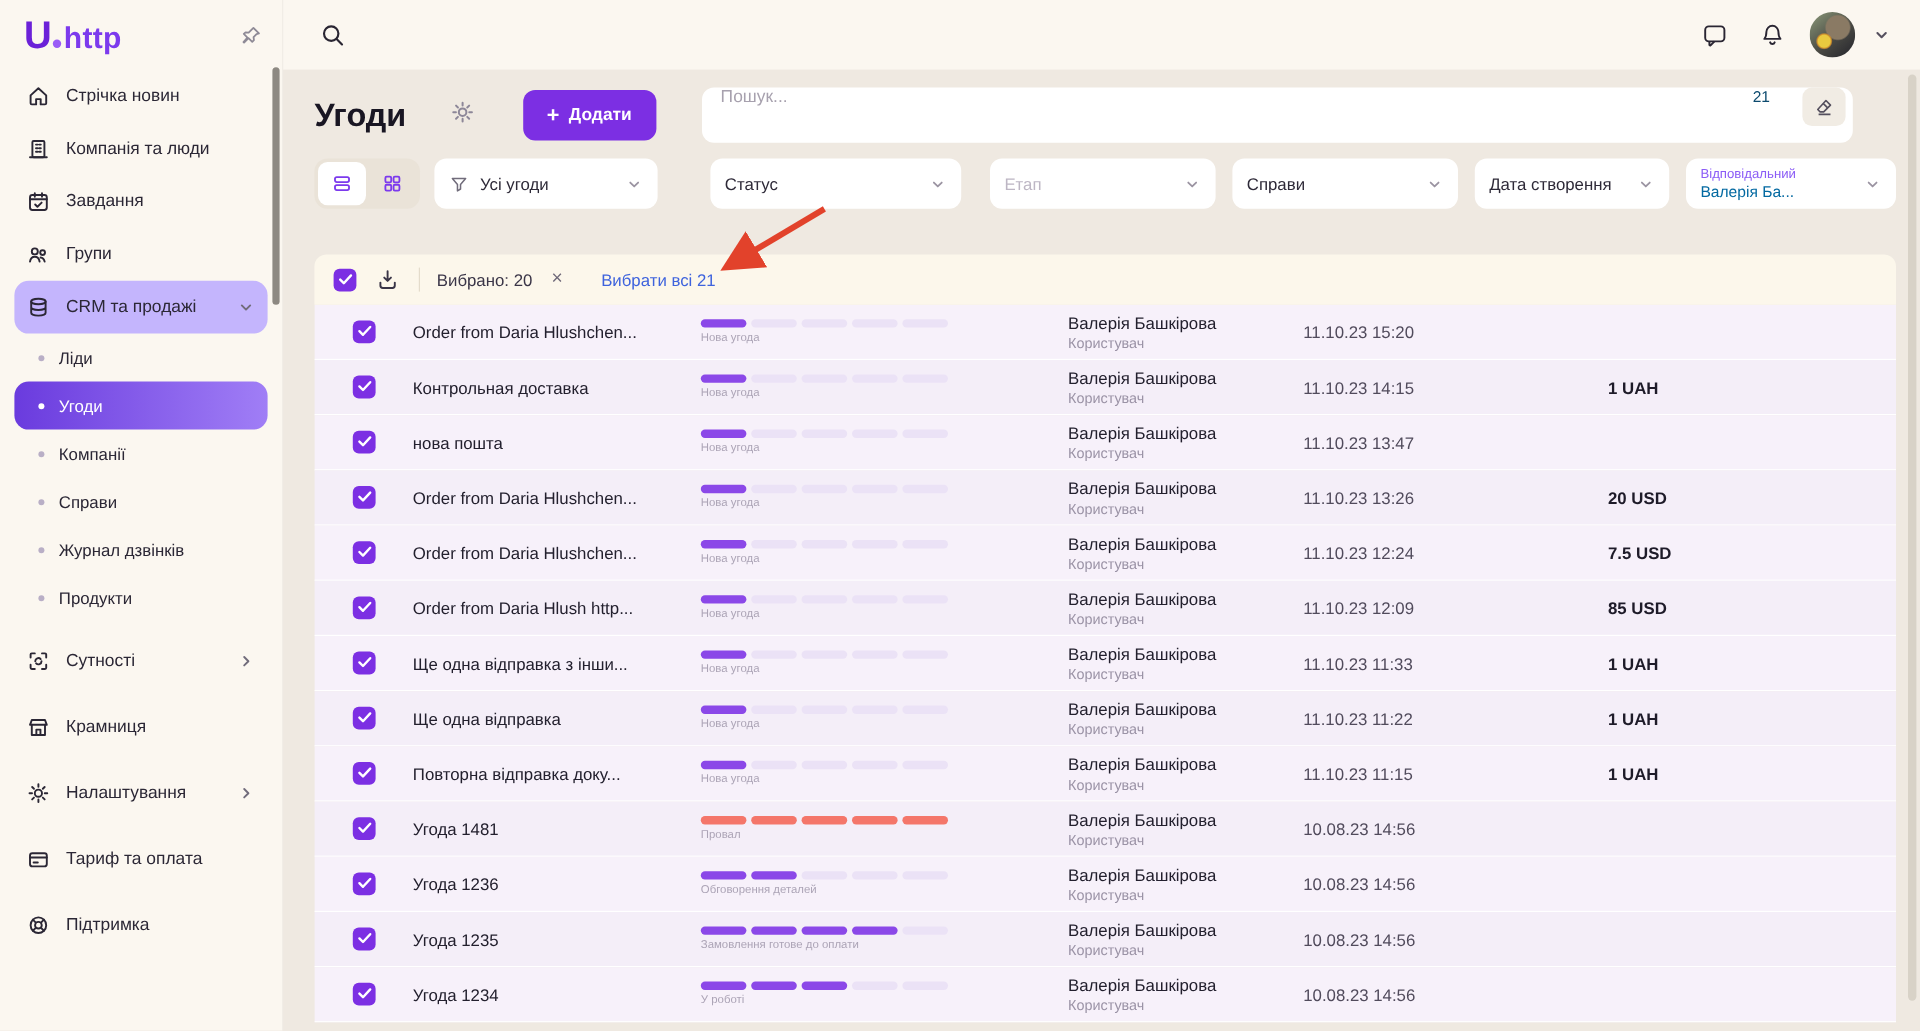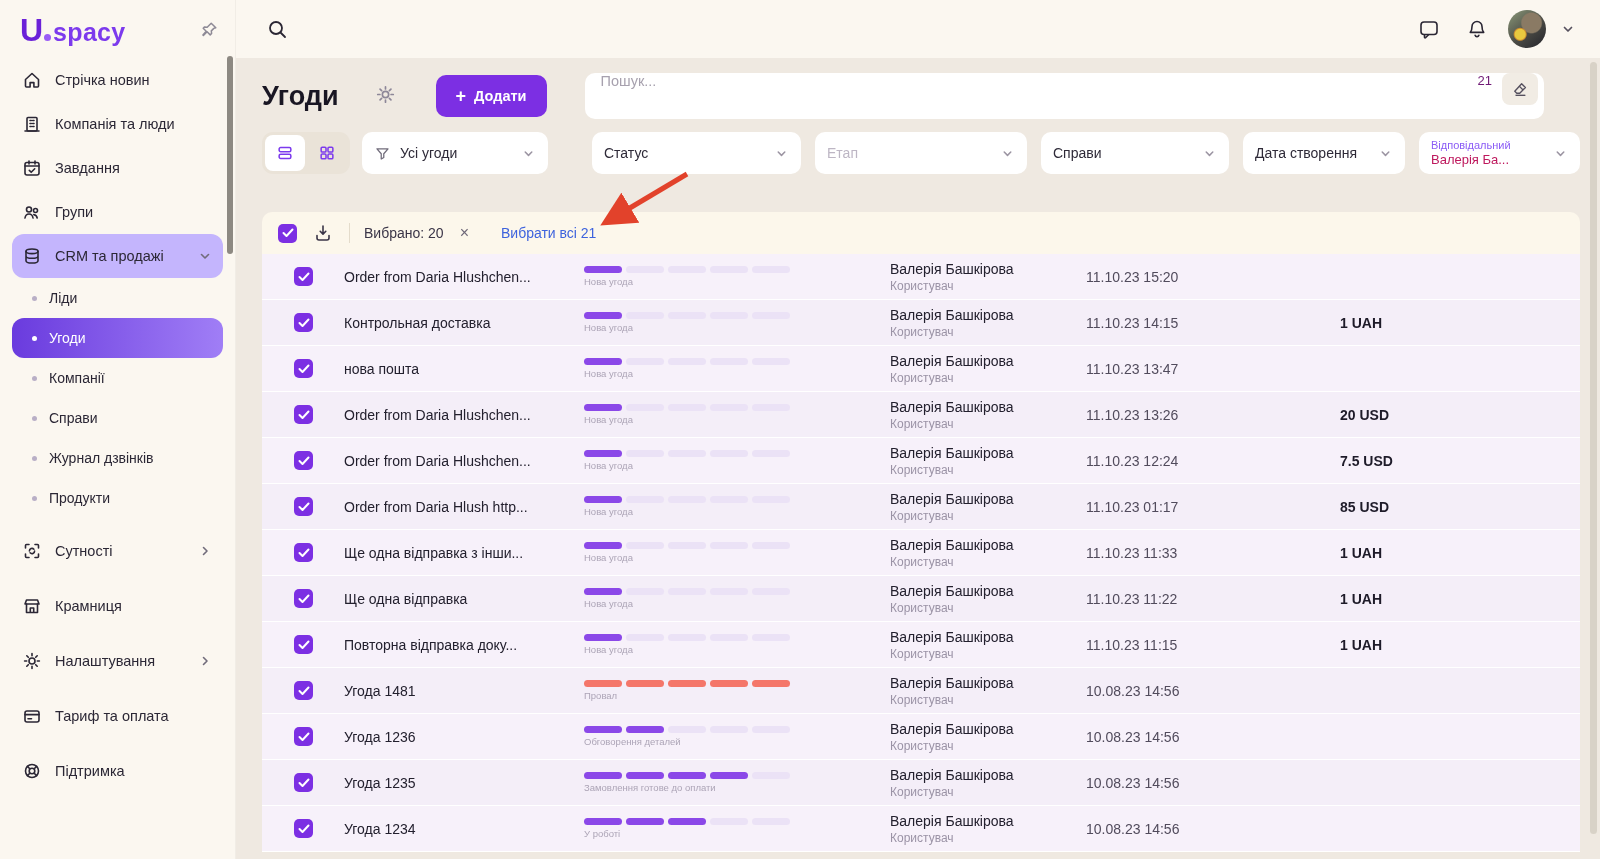--- a/index.html
+++ b/index.html
@@ -45,41 +45,41 @@
   .content{flex:1;padding:0 20px 0 26px;position:relative}
 
   .page-head{display:flex;align-items:center;margin-top:16px;height:44px}
   h1{font-size:27px;font-weight:700;color:#191623}
   .page-gear{margin-left:36px;color:#8D8798}
   .add-btn{margin-left:40px;background:#7C2FE3;color:#fff;border:0;border-radius:10px;height:42px;padding:0 20px;font-size:14.5px;font-weight:600;display:flex;align-items:center;gap:8px;cursor:pointer;font-family:inherit}
   .add-plus{font-size:18px;font-weight:700;line-height:1}
   .search-box{margin-left:38px;flex:1;height:46px;background:#fff;border-radius:10px;display:flex;align-items:flex-start;padding:0 6px 0 16px;margin-right:36px}
   .search-box input{border:0;outline:0;flex:1;font-size:14.5px;background:transparent;color:#35313F;font-family:inherit}
   .search-box input::placeholder{color:#A7A1AE}
-  .search-count{color:#701a75;font-size:13px;margin:0 10px}
+  .search-count{color:#0c4a6e;font-size:13px;margin:0 27px}
   .eraser-btn{width:36px;height:32px;border:0;background:#F1ECE4;border-radius:8px;display:flex;align-items:center;justify-content:center;cursor:pointer;color:#55505E}
 
   .filters{display:flex;align-items:center;margin-top:14px;height:42px}
   .view-toggle{background:#EAE3D8;border-radius:11px;padding:3px;display:flex;gap:2px;height:42px}
   .vt-btn{width:40px;height:36px;border:0;border-radius:8px;background:transparent;display:flex;align-items:center;justify-content:center;color:#7C3AED;cursor:pointer}
   .vt-btn.active{background:#fff}
   .select{height:42px;background:#fff;border-radius:10px;display:flex;align-items:center;padding:16px 12px;gap:9px;cursor:pointer;font-size:14px;color:#2E2A38}
   .select .grow{flex:1;white-space:nowrap;overflow:hidden;text-overflow:ellipsis}
   .select .chev{color:#9B94A2;display:flex}
   .f-all{width:186px;margin-left:12px}
   .f-all .funnel{color:#716C7B;display:flex}
   .f-status{width:209px;margin-left:44px}
-  .f-stage{width:212px;margin-left:14px}
+  .f-stage{width:188px;margin-left:24px}
   .f-stage .grow{color:#BDB6C4}
   .f-acts{width:188px;margin-left:14px}
   .f-date{width:162px;margin-left:14px}
   .f-resp{flex:1;margin-left:14px}
   .resp-col{flex:1;overflow:hidden}
   .resp-label{font-size:11px;color:#8B5CF6}
-  .resp-value{font-size:13px;color:#be185d;margin-top:1px;white-space:nowrap;overflow:hidden;text-overflow:ellipsis}
+  .resp-value{font-size:13px;color:#0369a1;margin-top:1px;white-space:nowrap;overflow:hidden;text-overflow:ellipsis}
 
   .sel-bar{margin-top:38px;height:42px;background:#FCF7EB;border-radius:10px 10px 0 0;display:flex;align-items:center;padding:0 16px;gap:14px}
   .cb{width:19px;height:19px;border-radius:5px;background:#7C2FE3;display:inline-flex;align-items:center;justify-content:center;cursor:pointer;flex-shrink:0}
   .export-btn{background:none;border:0;color:#3A3547;display:flex;cursor:pointer;padding:2px}
   .vdiv{width:1px;height:20px;background:#E4DCCB}
   .sel-text{font-size:14px;color:#3A3547}
   .x-btn{background:none;border:0;font-size:16px;color:#6E6878;cursor:pointer;line-height:1;padding:0 2px;font-family:inherit}
   .select-all-link{font-size:14px;color:#3E63DD;cursor:pointer;margin-left:16px;text-decoration:none}
 
   .rows{overflow:hidden}
@@ -103,21 +103,21 @@
 </head>
 <body>
 
 <div class="app">
 
   <aside class="sidebar">
     <div class="sb-head">
       <div class="logo">
         <span class="logo-mark">U</span>
           <span class="logo-dot"></span>
-          <span class="logo-text">spacy</span>
+          <span class="logo-text">http</span>
       </div>
       <span class="pin">
         <svg width="20" height="20" viewBox="0 0 20 20" fill="none" stroke="currentColor" stroke-width="1.5" stroke-linejoin="round">
             <path d="M12.2 3.2 16.8 7.8l-2 .6-2.5 2.5.3 2.6-1.4 1.4-3.1-3.1L4.4 15.5l-.5-.5 3.3-3.7-3-3 1.4-1.4 2.6.3 2.5-2.5z"></path>
           </svg>
       </span>
     </div>
     <nav id="sidebar-nav">
         <div class="nav-item">
           <span class="nav-icon">
@@ -548,21 +548,21 @@
                 <span class="seg"></span>
                 <span class="seg"></span>
               </div>
               <div class="stage-label">Нова угода</div>
             </div>
             <div class="cell-av"><span class="avatar sm"></span></div>
             <div class="owner">
               <div class="owner-name">Валерія Башкірова</div>
               <div class="owner-role">Користувач</div>
             </div>
-            <div class="row-date">11.10.23 01:17</div>
+            <div class="row-date">11.10.23 12:09</div>
             <div class="row-amount">85 USD</div>
           </div>
           <div class="row">
             <div class="cell-cb"><span class="cb">
                 <svg width="12" height="10" viewBox="0 0 12 10" fill="none">
                   <path d="M1.5 5 4.5 8 10.5 1.5" stroke="#fff" stroke-width="2" stroke-linecap="round" stroke-linejoin="round"></path>
                 </svg>
               </span></div>
             <div class="row-title">Ще одна відправка з інши...</div>
             <div class="stage">

